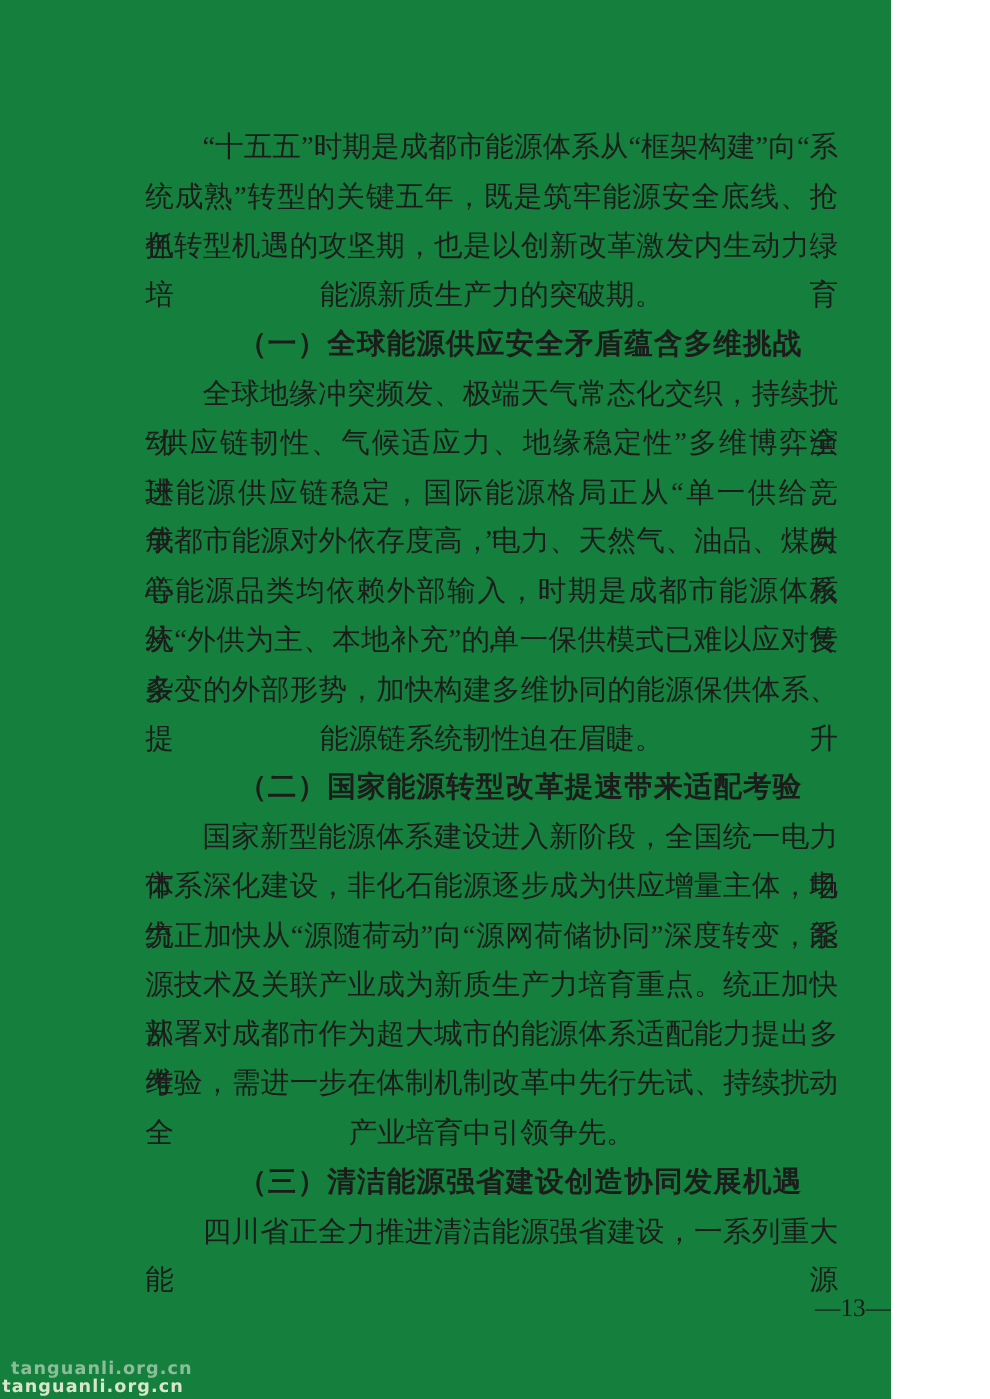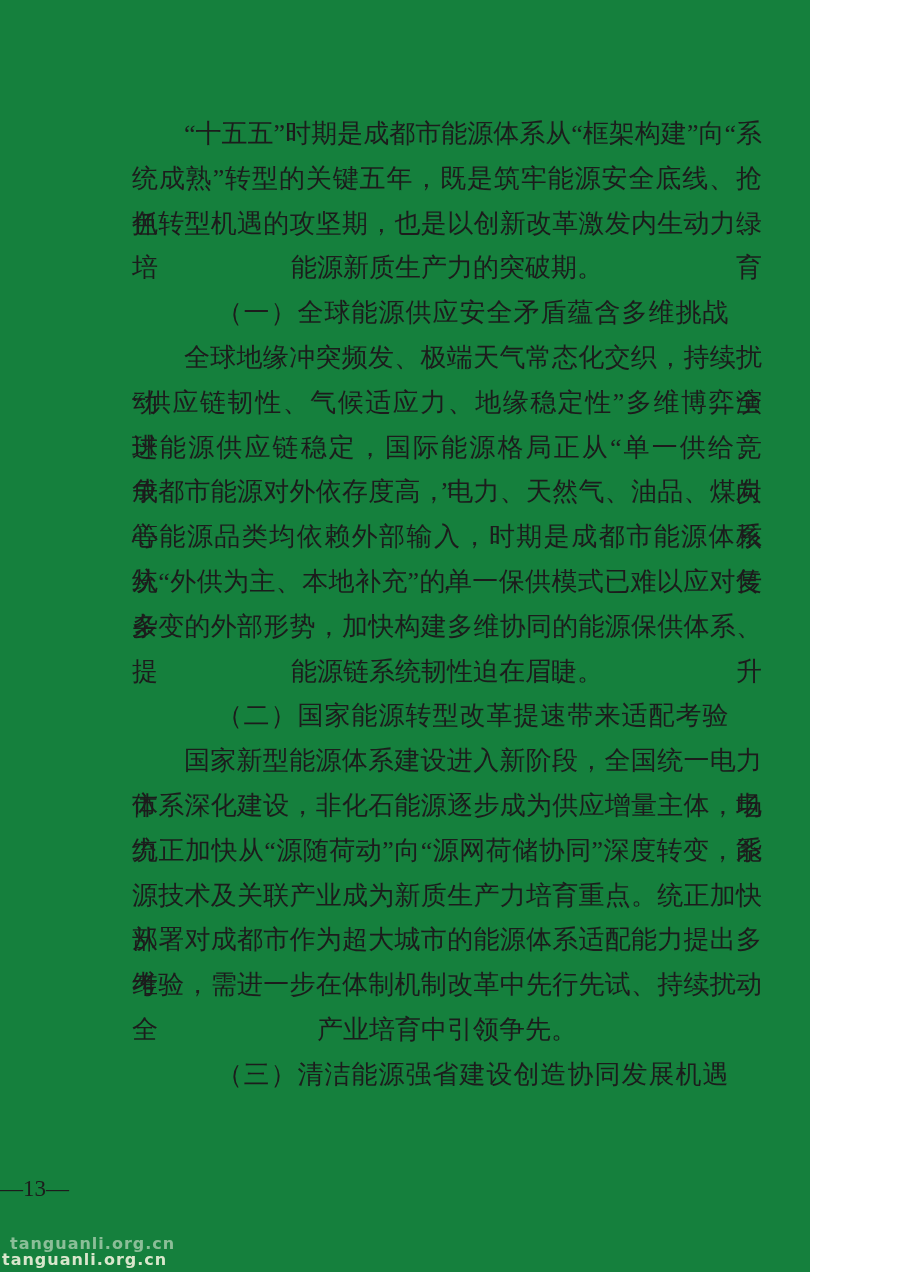--- a/index.html
+++ b/index.html
@@ -33,27 +33,28 @@
   .line.fill {
     white-space: normal;
     text-align: justify;
     text-align-last: justify;
   }
   .line.indent {
     text-indent: 52px;
   }
   .line.heading {
     letter-spacing: 1px;
+    font-weight: bold;
   }
   .page-number {
     position: absolute;
     top: 1176px;
     left: 0;
     width: 100%;
-    text-align: left;
+    text-align: right;
     font-size: 23px;
     color: #1c1c1c;
     font-family: "Liberation Serif", "DejaVu Serif", serif;
   }
   .watermark {
     position: absolute;
     font-family: "DejaVu Sans", "Liberation Sans", sans-serif;
     font-weight: bold;
     font-size: 16px;
     letter-spacing: 1px;
@@ -91,20 +92,21 @@
       <div class="line">能源链系统韧性迫在眉睫。</div>
       <div class="line indent heading">（二）国家能源转型改革提速带来适配考验</div>
       <div class="line indent fill">国家新型能源体系建设进入新阶段，全国统一电力市场</div>
       <div class="line fill">体系深化建设，非化石能源逐步成为供应增量主体，电力系</div>
       <div class="line fill">统正加快从“源随荷动”向“源网荷储协同”深度转变，能</div>
       <div class="line fill">源技术及关联产业成为新质生产力培育重点。统正加快从</div>
       <div class="line fill">部署对成都市作为超大城市的能源体系适配能力提出多维</div>
       <div class="line fill">考验，需进一步在体制机制改革中先行先试、持续扰动全</div>
       <div class="line">产业培育中引领争先。</div>
       <div class="line indent heading">（三）清洁能源强省建设创造协同发展机遇</div>
+      <div class="line indent fill">四川省正全力推进清洁能源强省建设，一系列重大能源</div>
     </div>
 
   <div class="page-number">—13—</div>
 
   <div class="watermark ghost" style="color: rgb(236, 242, 227);">tanguanli.org.cn</div>
 
   <div class="watermark main" style="color: rgb(217, 230, 204);">tanguanli.org.cn</div>
 
 </div>
 

